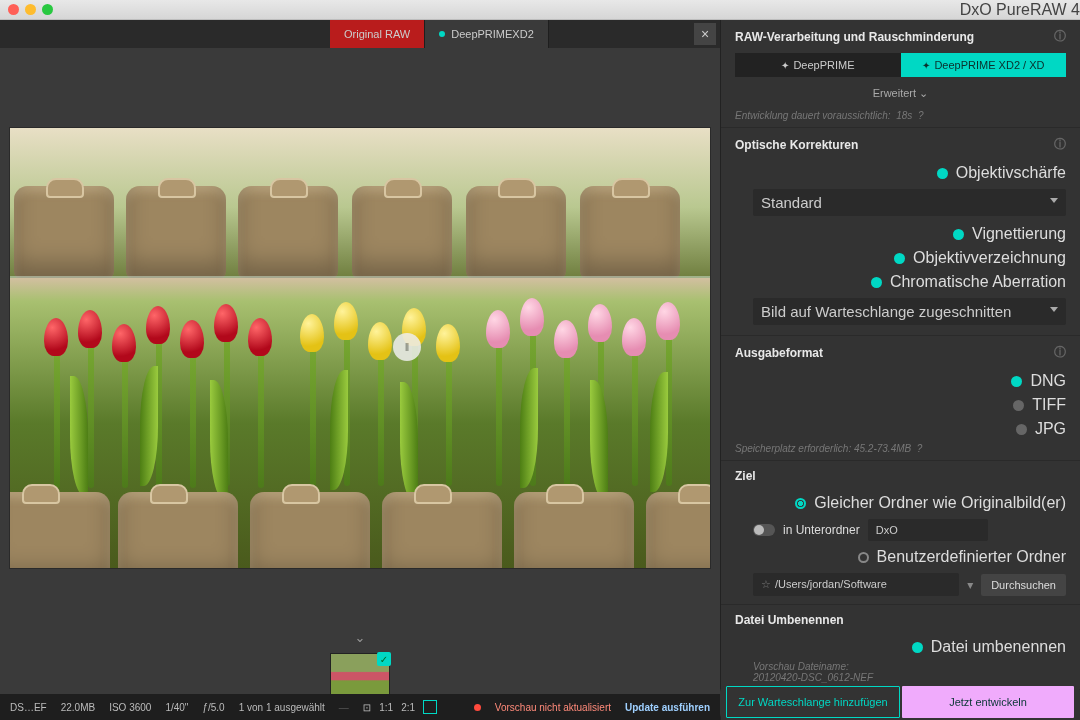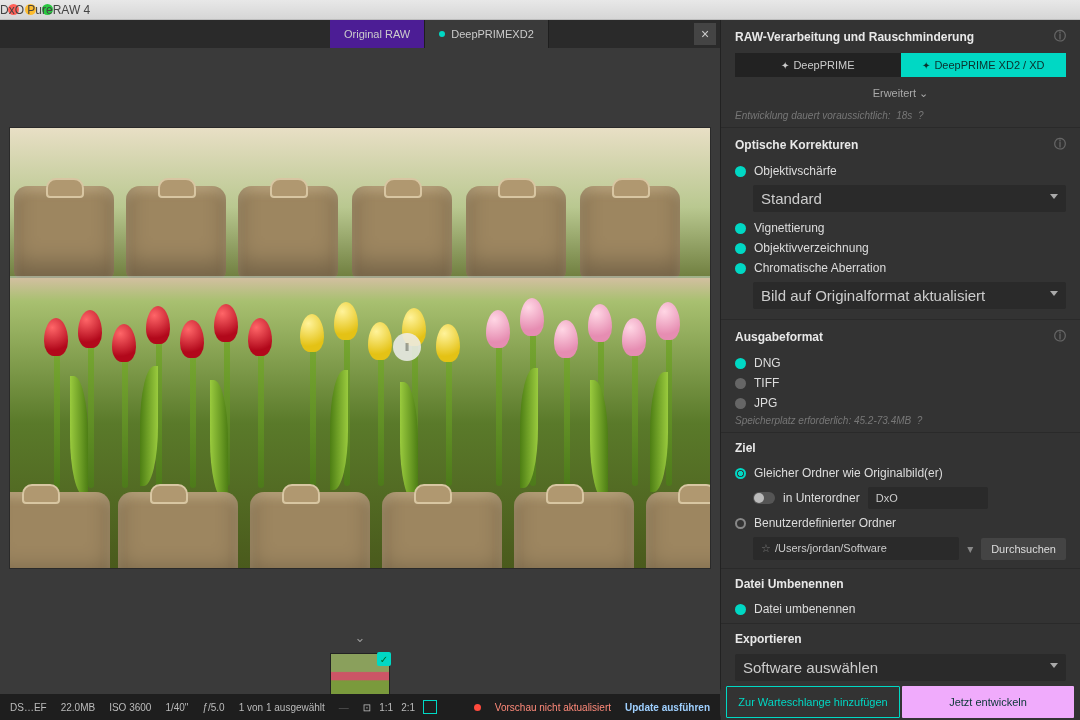--- a/index.html
+++ b/index.html
@@ -3,29 +3,29 @@
 <meta charset="utf-8">
 <style>
   * { box-sizing: border-box; margin: 0; padding: 0; font-family: -apple-system, "Helvetica Neue", Arial, sans-serif; }
   body { width: 1080px; height: 720px; background: #fff; overflow: hidden; color: #ddd; font-size: 12px; }
 
   
   .titlebar { height: 20px; background: linear-gradient(#e8e8e8,#d6d6d6); display:flex; align-items:center; padding:0 8px; position:relative; border-bottom:1px solid #bdbdbd;}
   .traffic { display:flex; gap:6px; }
   .dot { width:11px; height:11px; border-radius:50%; }
   .dot.red{background:#ff5f57;} .dot.yellow{background:#febc2e;} .dot.green{background:#28c840;}
-  .titlebar .title { position:absolute; left:0; right:0; text-align:left; color:#444; font-size:12px; font-weight:500;}
+  .titlebar .title { position:absolute; left:0; right:0; text-align:right; color:#444; font-size:16px; font-weight:500;}
 
   .appbody { display:flex; height:700px; background:#3a3a3a; }
 
   
   .left { flex:1 1 auto; display:flex; flex-direction:column; background:#3a3a3a; min-width:0;}
   .tabs { height:28px; background:#2a2a2a; display:flex; align-items:stretch; position:relative; padding-left:330px;}
   .tab { padding:0 14px; display:flex; align-items:center; font-size:11px; color:#ccc; border-right:1px solid #1e1e1e; cursor:pointer;}
-  .tab.inactive { background:#4c1d95; }
+  .tab.inactive { background:#b91c1c; }
   .tab.active { background:#3a3a3a; }
   .tab .tdot{ width:6px;height:6px;border-radius:50%; background:#00d8c4; margin-right:6px;}
   .tabs .close { position:absolute; right:4px; top:3px; width:22px;height:22px; background:#444; color:#ccc; display:flex;align-items:center;justify-content:center; font-size:14px; cursor:pointer;}
 
   .viewer { flex:1 1 auto; padding:80px 0 18px 0; display:flex; align-items:flex-start; justify-content:center; position:relative;}
   .image-canvas { width:700px; height:440px; background:#444; position:relative; overflow:hidden; box-shadow:0 0 0 1px #2a2a2a;}
   .slider-handle{ position:absolute; left:383px; top:205px; width:28px;height:28px; border-radius:50%; background:#eee; opacity:.85; display:flex; align-items:center; justify-content:center; color:#666; font-size:11px;}
   .shelf{position:absolute;left:0;right:0;height:3px;background:rgba(200,220,200,0.55);top:148px;}
 
   
@@ -51,21 +51,21 @@
   .right { width:360px; background:#333; border-left:1px solid #222; display:flex; flex-direction:column; overflow-y:auto;}
   .section{ padding:8px 14px 4px 14px; border-bottom:1px solid #2a2a2a;}
   .section h3{ font-size:12px; font-weight:600; color:#e8e8e8; display:flex; justify-content:space-between; align-items:center; margin-bottom:8px;}
   .section h3 .info{color:#666;}
   .pillrow{display:flex; gap:0; margin:4px 0 6px 0;}
   .pill{ flex:1; text-align:center; padding:6px 4px; font-size:11px; background:#222; color:#ccc; cursor:pointer; display:flex; align-items:center; justify-content:center; gap:4px;}
   .pill.active{ background:#00d8c4; color:#0a2f2c;}
   .pill .spark{font-size:10px;}
   .adv{ text-align:center; color:#aaa; font-size:11px; padding:4px 0 8px;}
   .hint{ color:#777; font-style:italic; font-size:10px; padding:2px 0;}
-  .optline{ display:flex; align-items:center; gap:8px; padding:3px 0; font-size:12px; color:#ddd;}
+  .optline{ display:flex; align-items:center; gap:8px; padding:3px 0; font-size:16px; color:#ddd;justify-content:flex-end;}
   .tg{ width:11px;height:11px;border-radius:50%; background:#00d8c4; flex:0 0 auto;}
   .tg.off{ background:#666;}
   .tgswitch{ width:22px;height:12px;border-radius:6px;background:#555;position:relative; flex:0 0 auto;}
   .tgswitch::after{content:"";position:absolute;width:10px;height:10px;border-radius:50%;background:#bbb;top:1px;left:1px;}
   .radio{ width:11px;height:11px;border-radius:50%;border:2px solid #888;flex:0 0 auto;}
   .radio.on{ border-color:#00d8c4; background:radial-gradient(#00d8c4 45%, transparent 50%);}
   .select{ background:#2a2a2a; color:#ccc; font-size:15px; padding:5px 8px; margin:4px 0 6px 18px; position:relative; border-radius:2px;}
   .select::after{content:"";position:absolute;right:8px;top:9px;width:0;height:0;border-left:4px solid transparent;border-right:4px solid transparent;border-top:5px solid #aaa;}
   .select.noindent{margin-left:0;}
   .txtin{ background:#2a2a2a; color:#ccc; font-size:11px; padding:5px 8px; border-radius:2px; flex:1;}
@@ -252,21 +252,21 @@
           <span>Vignettierung</span>
         </div>
       <div class="optline">
           <span class="tg"></span>
           <span>Objektivverzeichnung</span>
         </div>
       <div class="optline">
           <span class="tg"></span>
           <span>Chromatische Aberration</span>
         </div>
-      <div class="select">Bild auf Originalformat aktualisiert</div>
+      <div class="select">Bild auf Warteschlange zugeschnitten</div>
     </div>
 
     <div class="section">
       <h3>
           <span>Ausgabeformat</span>
           <span class="info">ⓘ</span>
         </h3>
       <div class="optline">
           <span class="tg"></span>
           <span>DNG</span>
@@ -307,20 +307,23 @@
     </div>
 
     <div class="section">
       <h3>
           <span>Datei Umbenennen</span>
         </h3>
       <div class="optline">
           <span class="tg"></span>
           <span>Datei umbenennen</span>
         </div>
+      <div class="hint" style="padding-left:18px">
+        <span>Vorschau Dateiname:</span><br><span>20120420-DSC_0612-NEF</span>
+      </div>
     </div>
 
     <div class="section" style="border-bottom:none; padding-bottom:40px;">
       <h3>
           <span>Exportieren</span>
         </h3>
       <div class="select noindent">Software auswählen</div>
       <div class="optline">
           <span class="tgswitch"></span>
           <span style="color:#888">Mit original RAW-Datei(n) exportieren</span>

